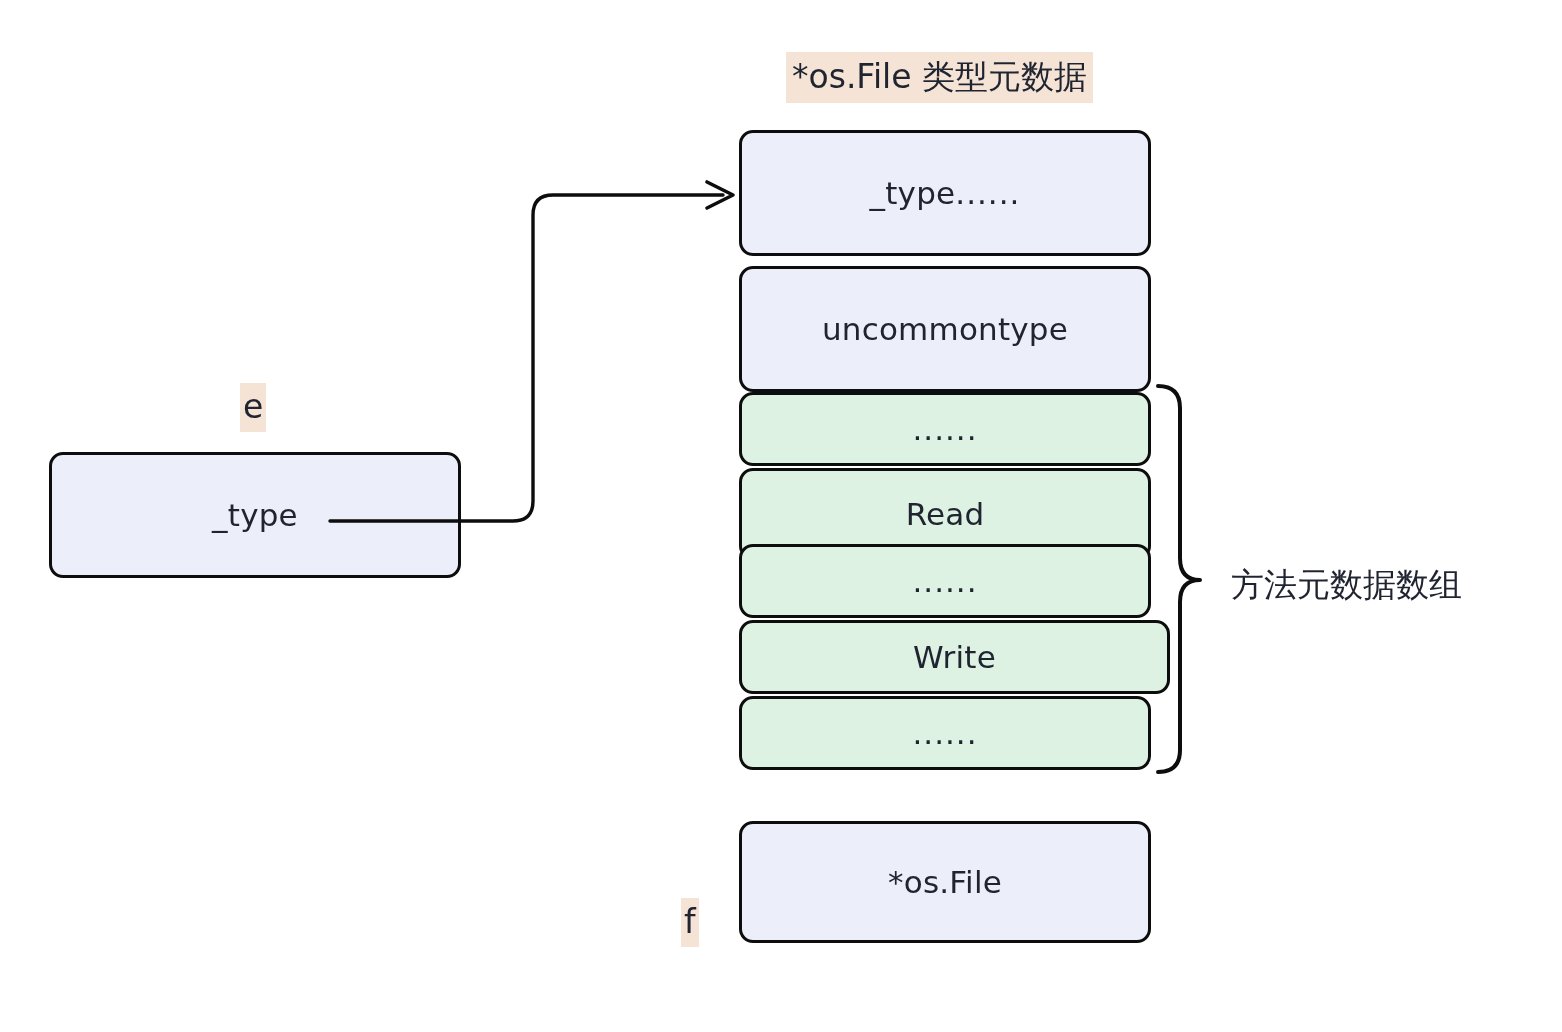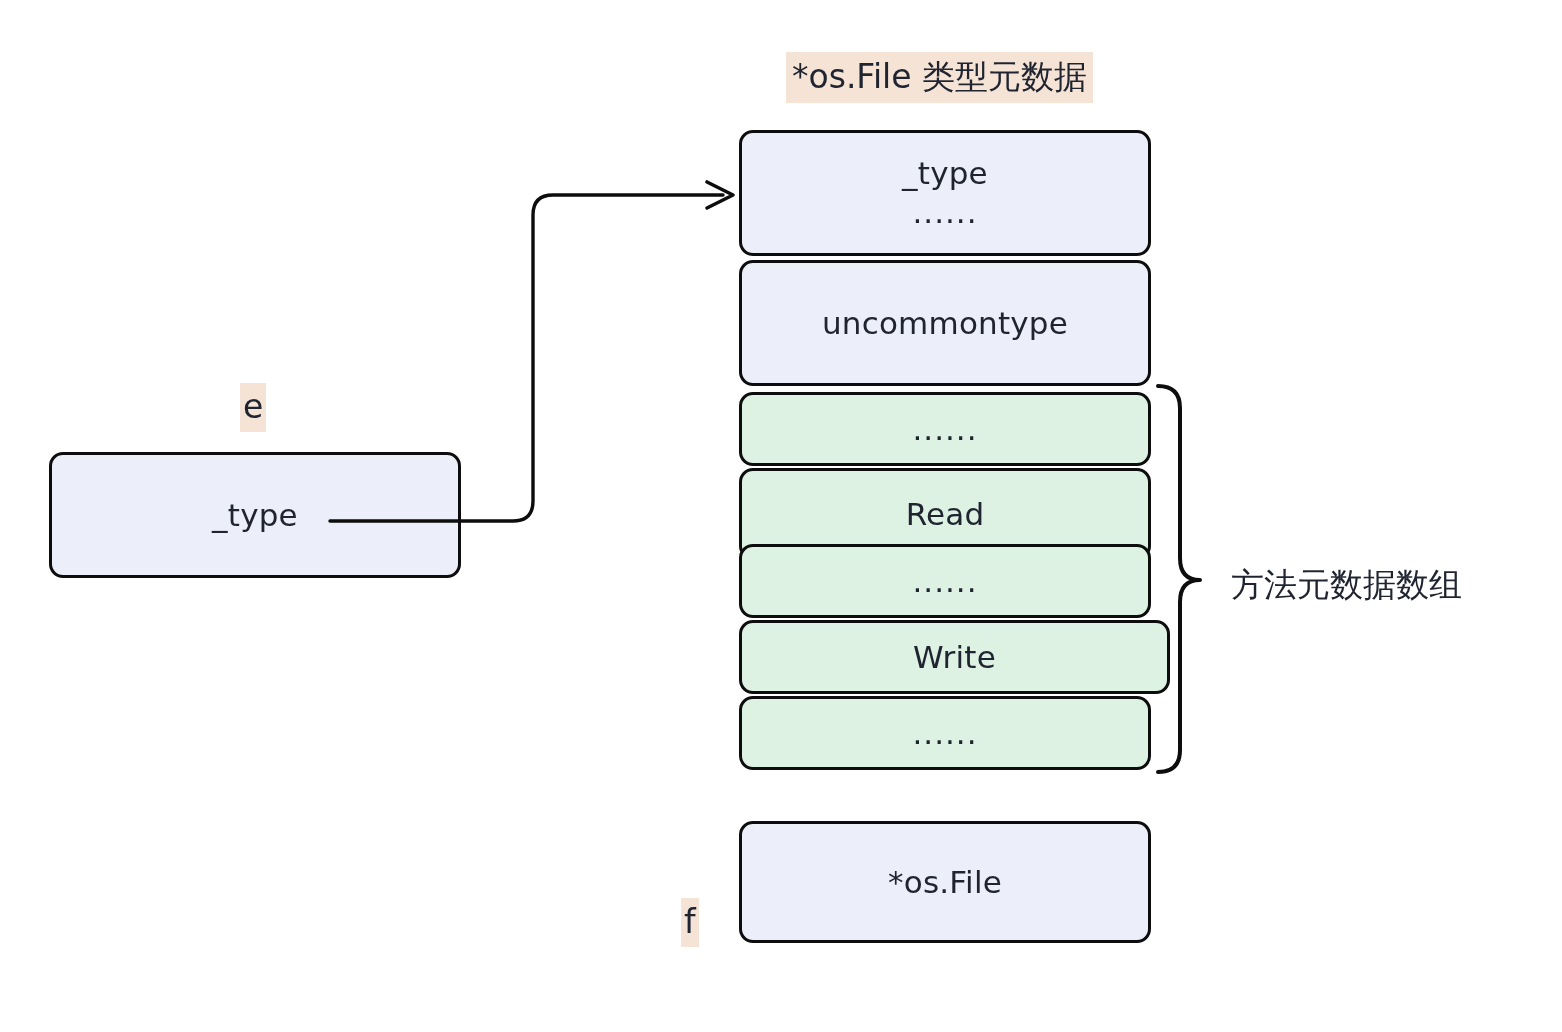--- a/index.html
+++ b/index.html
@@ -21,21 +21,21 @@
 
   
   .node {
     position: absolute;
     box-sizing: border-box;
     border: 3.5px solid #0d0d0d;
     border-radius: 14px;
     display: flex;
     align-items: center;
     justify-content: center;
-    flex-direction: column;
+    flex-direction: row;
     text-align: center;
     line-height: 1.25;
   }
   .node.blue  { background: #eceff9; }
   .node.green { background: #ddf2e3; }
 
   .node-text {
     font-size: 31px;
     letter-spacing: 0.2px;
     color: #1f2430;
@@ -90,21 +90,21 @@
   <div class="node blue" style="left:49px; top:452px; width:412px; height:126px;">
     <span class="node-text">_type</span>
   </div>
 
 
   <div class="node blue" style="left:739px; top:130px; width:412px; height:126px;">
     <span class="node-text">_type</span>
     <span class="dots small-gap">......</span>
   </div>
 
-  <div class="node blue" style="left:739px; top:260px; width:412px; height:126px;">
+  <div class="node blue" style="left:739px; top:266px; width:412px; height:126px;">
     <span class="node-text">uncommontype</span>
   </div>
 
   <div class="node green" style="left:739px; top:392px; width:412px; height:74px;">
     <span class="dots">......</span>
   </div>
 
   <div class="node green" style="left:739px; top:468px; width:412px; height:92px;">
     <span class="node-text">Read</span>
   </div>

